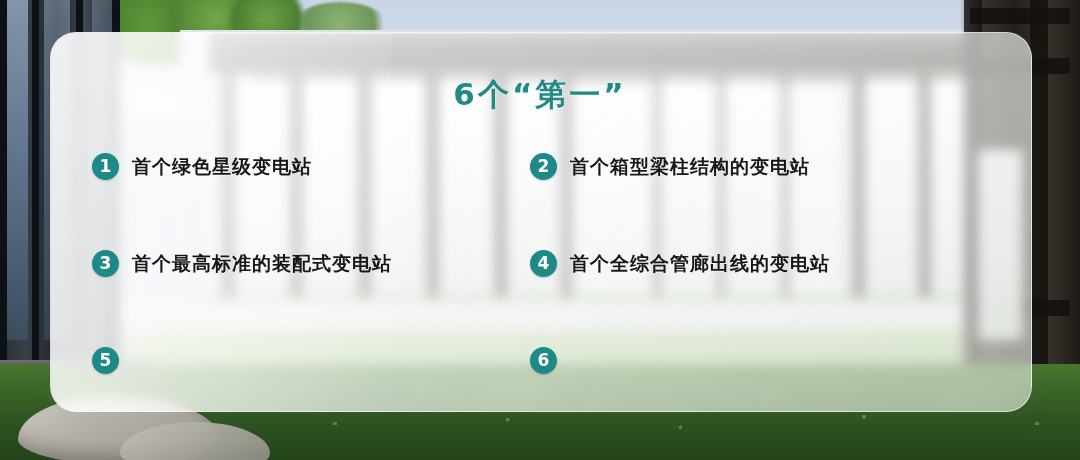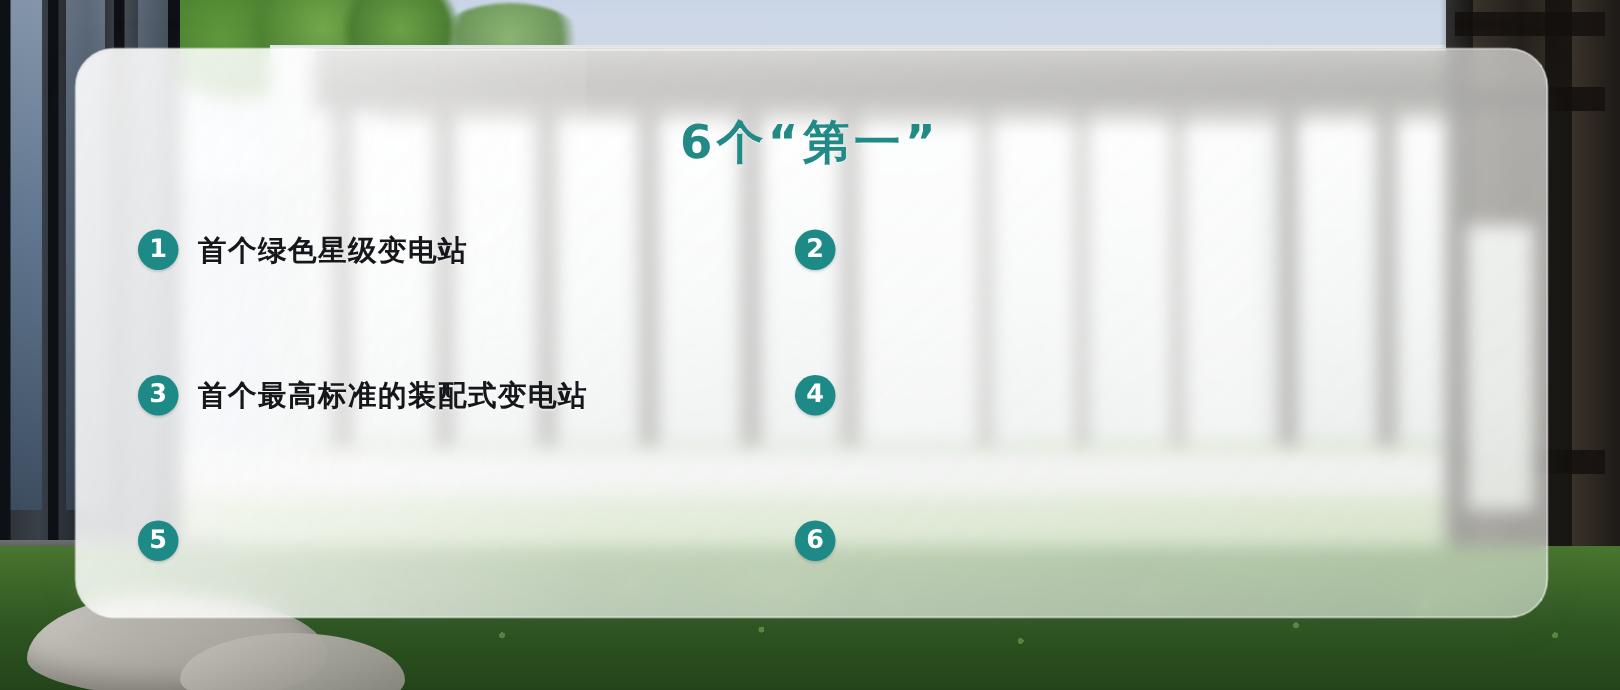--- a/index.html
+++ b/index.html
@@ -400,29 +400,31 @@
 
     <div class="grid">
 
       <div class="item">
         <span class="badge">1</span>
         <span class="item-text">首个绿色星级变电站</span>
       </div>
 
       <div class="item col2">
         <span class="badge">2</span>
+        <span class="item-text">首个箱型梁柱结构的变电站</span>
       </div>
 
       <div class="item">
         <span class="badge">3</span>
         <span class="item-text">首个最高标准的装配式变电站</span>
       </div>
 
       <div class="item col2">
         <span class="badge">4</span>
+        <span class="item-text">首个全综合管廊出线的变电站</span>
       </div>
 
       <div class="item">
         <span class="badge">5</span>
       </div>
 
       <div class="item col2">
         <span class="badge">6</span>
       </div>
 

